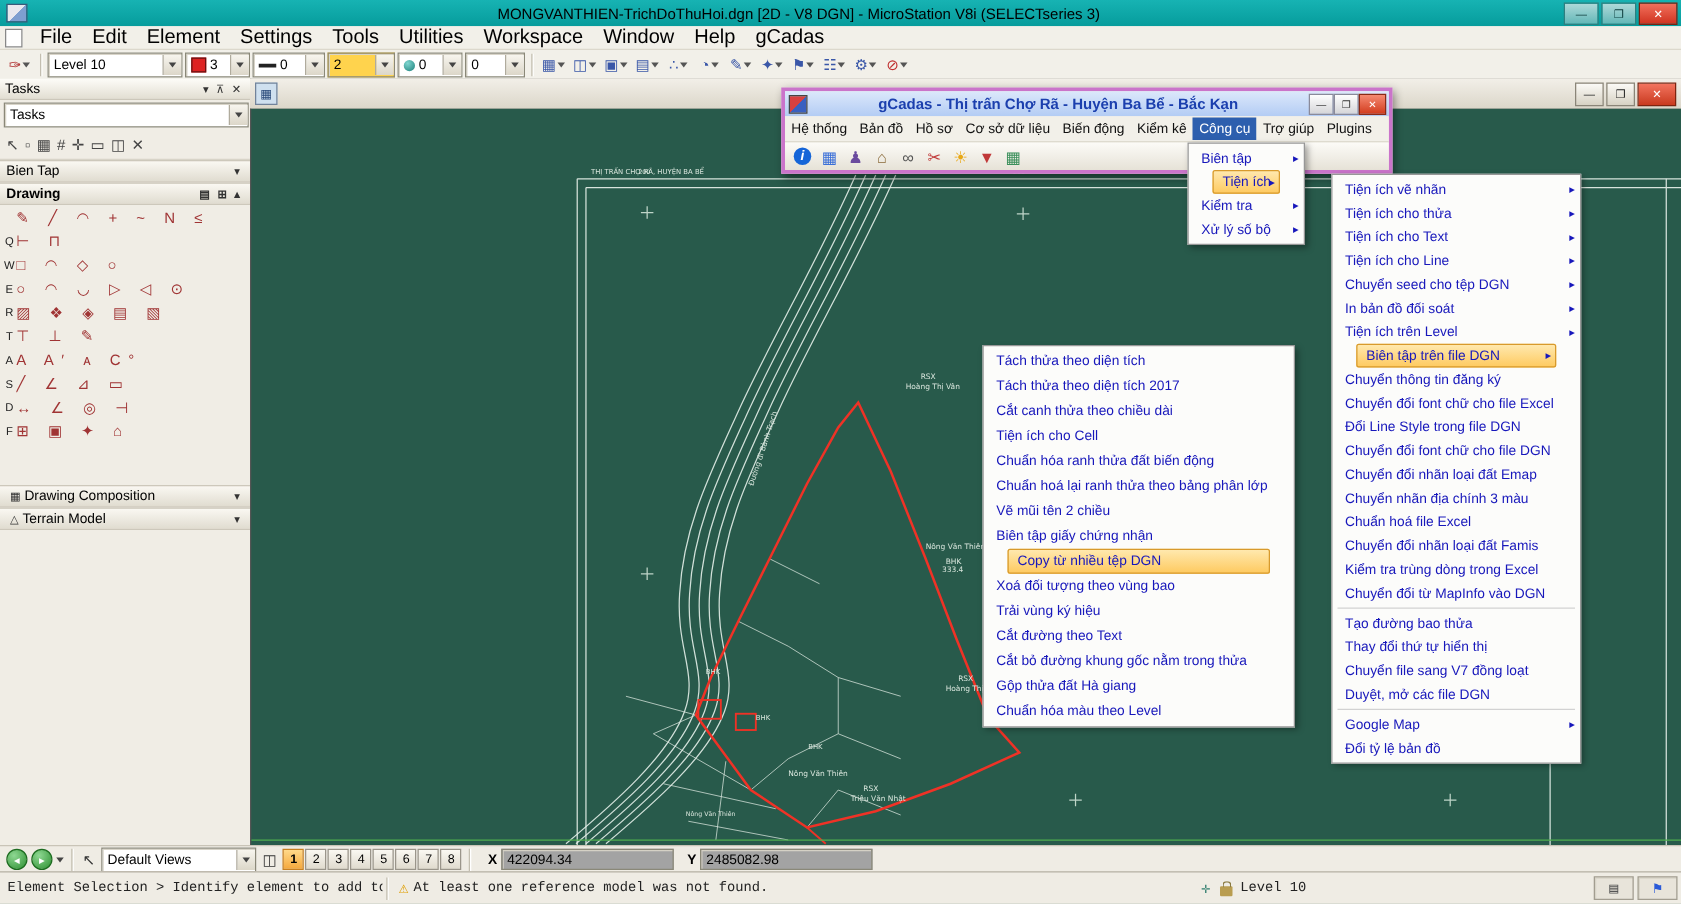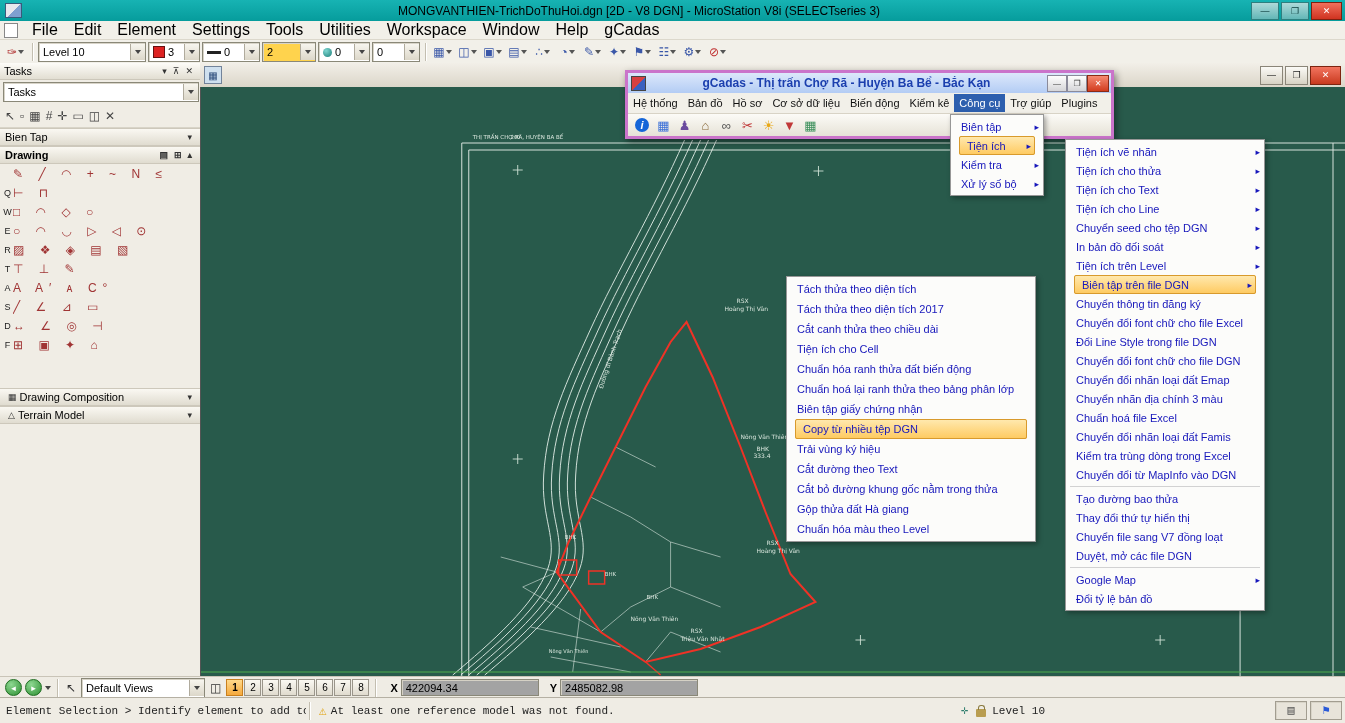--- a/index.html
+++ b/index.html
@@ -70,21 +70,21 @@
   .gc-menu-item{padding:3px 5px;color:#111;white-space:nowrap;}
   .gc-menu-item.hl{background:#2d5fae;color:#fff;}
   .gc-toolbar{height:22px;display:flex;align-items:center;gap:4px;padding-left:5px;background:linear-gradient(#fcfbf7,#e6e2d7);}
   .gc-ico{width:17px;height:17px;display:flex;align-items:center;justify-content:center;font-size:13px;}
   .gc-ico.circle-blue{background:#1565d8;color:#fff !important;border-radius:50%;font-size:11px;font-weight:bold;font-style:italic;width:14px;height:14px;margin:0 2px;}
 
   
   .menu-pop{position:absolute;background:#fcfcfa;border:1px solid #979797;box-shadow:2px 2px 5px rgba(0,0,0,.35);z-index:30;padding:2px 0;}
   .mi{height:19px;display:flex;align-items:center;padding:0 16px 0 10px;font-size:11px;color:#1717bb;position:relative;white-space:nowrap;overflow:hidden;}
   .mi .arr{position:absolute;right:4px;font-size:9px;top:50%;transform:translateY(-55%);}
-  .mi.hl{background:linear-gradient(#ffeab2,#fec95e);outline:1px solid #d89a2c;outline-offset:-1px;border-radius:2px;margin:0 8px;padding-left:8px;}
+  .mi.hl{background:linear-gradient(#ffeab2,#fec95e);outline:1px solid #d89a2c;outline-offset:-1px;border-radius:2px;margin:0 19px;padding-left:8px;}
   .mi.sep{height:5px;padding:0;}
   .mi.sep::after{content:"";position:absolute;left:4px;right:4px;top:2px;height:1px;background:#d2d2d2;}
   #menu-congcu{left:950px;top:114px;width:92px;}
   #menu-tienich{left:1065px;top:139px;width:198px;}
   #menu-bientap{left:786px;top:276px;width:248px;}
   #menu-bientap .mi{height:20px;}
 
   
   .viewbar{position:absolute;left:0;bottom:25px;right:0;height:21px;background:#efece4;border-top:1px solid #c9c4b7;display:flex;align-items:center;font-size:11px;gap:3px;padding-left:5px;}
   .nav-circle{width:15px;height:15px;border-radius:50%;background:radial-gradient(circle at 35% 30%,#8ed892,#2d8f31);color:#fff;font-size:9px;display:flex;align-items:center;justify-content:center;border:1px solid #1d6c20;flex:0 0 auto;}
@@ -566,25 +566,33 @@
       </div>
       <div class="mi">
         <span>Chuẩn hóa ranh thửa đất biến động</span>
         <span class="arr"></span>
       </div>
       <div class="mi">
         <span>Chuẩn hoá lại ranh thửa theo bảng phân lớp</span>
         <span class="arr"></span>
       </div>
       <div class="mi">
+        <span>Vẽ mũi tên 2 chiều</span>
+        <span class="arr"></span>
+      </div>
+      <div class="mi">
         <span>Biên tập giấy chứng nhận</span>
         <span class="arr"></span>
       </div>
       <div class="mi hl">
         <span>Copy từ nhiều tệp DGN</span>
+        <span class="arr"></span>
+      </div>
+      <div class="mi">
+        <span>Xoá đối tượng theo vùng bao</span>
         <span class="arr"></span>
       </div>
       <div class="mi">
         <span>Trải vùng ký hiệu</span>
         <span class="arr"></span>
       </div>
       <div class="mi">
         <span>Cắt đường theo Text</span>
         <span class="arr"></span>
       </div>

